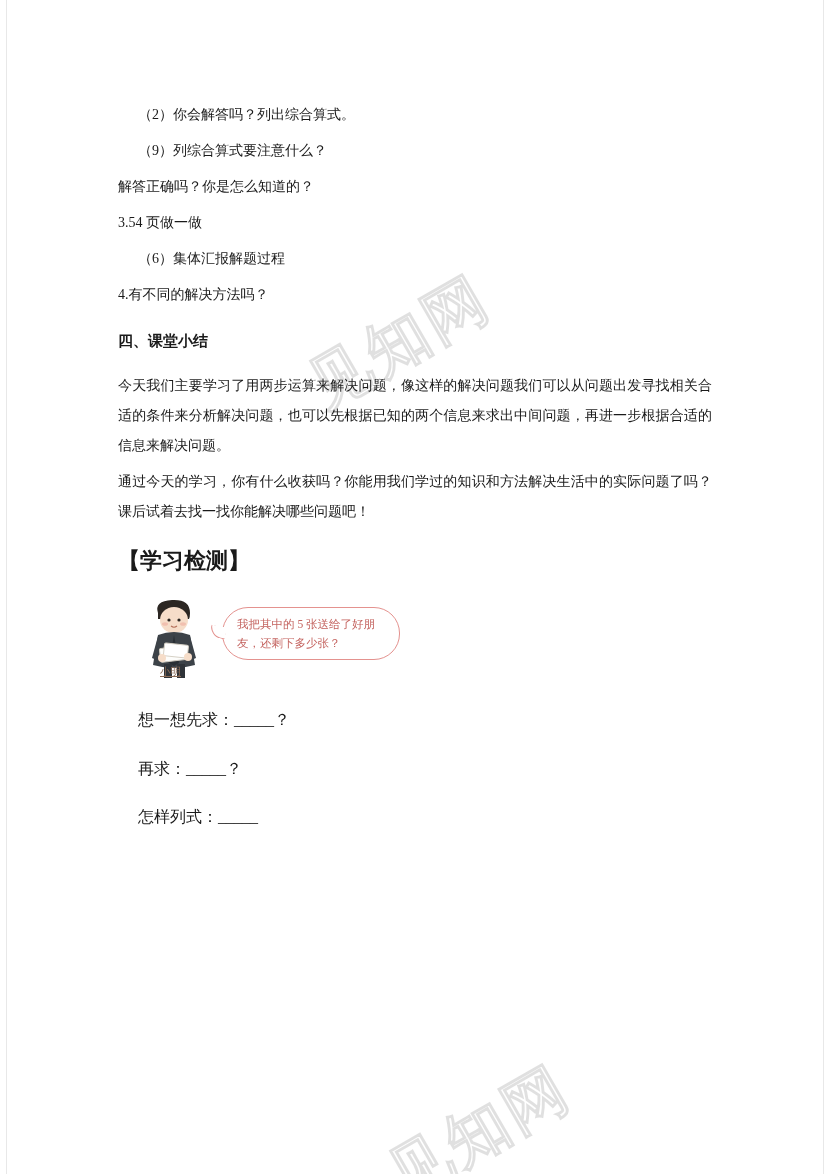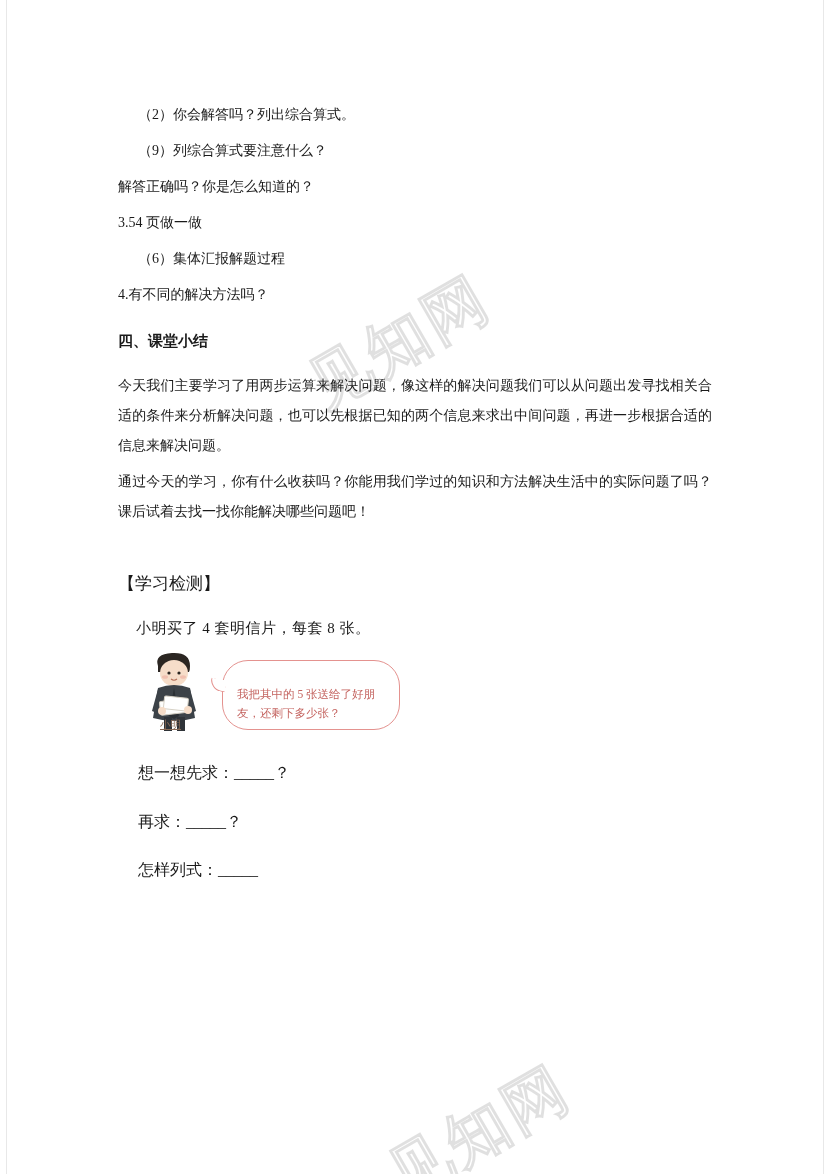--- a/index.html
+++ b/index.html
@@ -68,23 +68,23 @@
     margin-bottom: 16px;
     margin-top: 16px;
   }
   .para {
     font-size: 14px;
     line-height: 2.15;
     text-align: justify;
     margin-bottom: 6px;
   }
   .check-title {
-    font-weight: normal;
-    font-size: 17px;
-    margin-top: 40px;
+    font-weight: bold;
+    font-size: 22px;
+    margin-top: 12px;
     margin-bottom: 14px;
   }
   .prob-line {
     font-size: 15px;
     margin-left: 18px;
     margin-bottom: 6px;
     letter-spacing: 0.5px;
   }
   
   .illus {
@@ -110,21 +110,21 @@
   }
   .bubble {
     position: absolute;
     left: 86px;
     top: 12px;
     width: 178px;
     min-height: 46px;
     border: 1.4px solid #e4928f;
     border-radius: 26px;
     background: #fff;
-    padding: 24px 12px 6px 14px;
+    padding: 7px 12px 6px 14px;
     font-size: 11.5px;
     line-height: 1.65;
     color: #c4635f;
     font-family: "Liberation Serif", serif;
   }
   .bubble:before {
     content: "";
     position: absolute;
     left: -13px;
     top: 18px;
@@ -161,21 +161,20 @@
     <p class="para ind">（6）集体汇报解题过程</p>
     <p class="para">4.有不同的解决方法吗？</p>
 
     <p class="section-title">四、课堂小结</p>
 
     <p class="para">今天我们主要学习了用两步运算来解决问题，像这样的解决问题我们可以从问题出发寻找相关合适的条件来分析解决问题，也可以先根据已知的两个信息来求出中间问题，再进一步根据合适的信息来解决问题。</p>
     <p class="para">通过今天的学习，你有什么收获吗？你能用我们学过的知识和方法解决生活中的实际问题了吗？课后试着去找一找你能解决哪些问题吧！</p>
 
     <p class="check-title">【学习检测】</p>
 
-    <p class="prob-line">小明买了 4 套明信片，每套 8 张。</p>
 
     <div class="illus">
       <svg class="boy" viewBox="0 0 78 86">
 
         <path d="M22 18 q-4 -12 14 -13 q18 -1 18 13 q0 4 -1 6 l-31 0 z" fill="#2b2622"></path>
 
         <ellipse cx="38" cy="25" rx="14" ry="13" fill="#f6ddc9"></ellipse>
 
         <circle cx="33" cy="25" r="1.6" fill="#2b2622"></circle>
         <circle cx="43" cy="25" r="1.6" fill="#2b2622"></circle>

